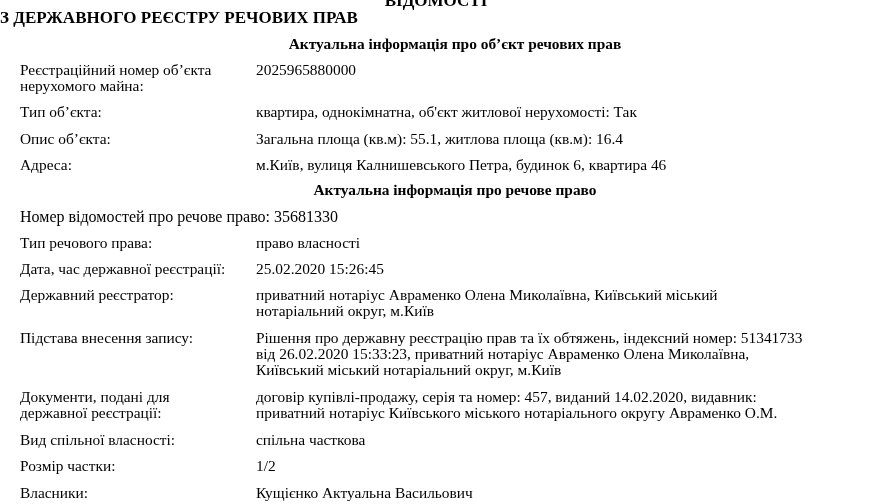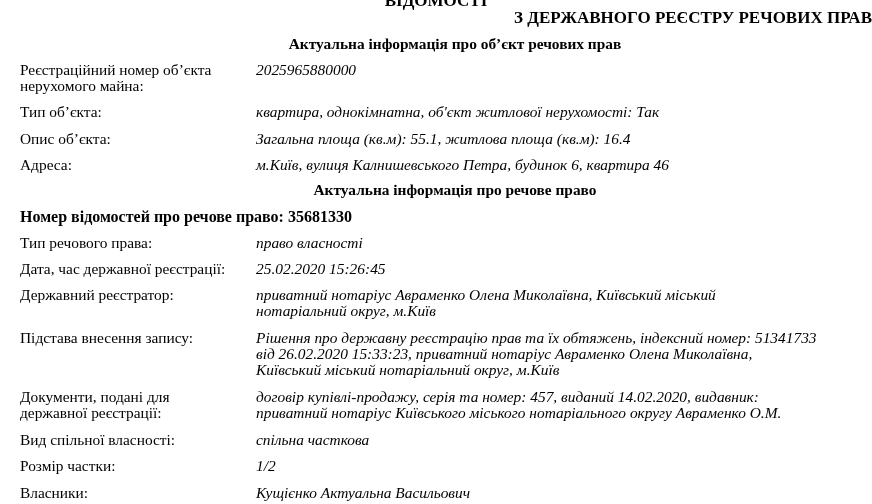--- a/index.html
+++ b/index.html
@@ -6,38 +6,38 @@
   body {
     width: 872px; height: 504px; overflow: hidden; position: relative;
     font-family: "Liberation Serif", "DejaVu Serif", serif;
     color: #000; font-size: 15.4px;
   }
   .title1 {
     position: absolute; left: 0; width: 872px; top: -8px; text-align: center;
     font-weight: bold; font-size: 17px; line-height: 17px;
   }
   .title2 {
-    position: absolute; left: 0; width: 872px; top: 8px; text-align: right;
+    position: absolute; left: 0; width: 872px; top: 8px; text-align: left;
     font-weight: bold; font-size: 17px; line-height: 19px;
   }
   .section {
     position: absolute; left: 0; width: 910px; text-align: center;
     font-weight: bold; font-size: 15.4px; line-height: 18px;
   }
   .bold-line {
-    position: absolute; left: 20px; font-weight: bold; font-size: 16px; line-height: 18px;
+    position: absolute; left: 20px; font-weight: normal; font-size: 16px; line-height: 18px;
   }
   .row { position: absolute; left: 0; width: 872px; }
   .lbl {
     position: absolute; left: 20px; width: 230px;
     line-height: 16px; white-space: pre-line;
   }
   .val {
     position: absolute; left: 256px; width: 610px;
-    line-height: 16px; white-space: pre-line; font-style: italic;
+    line-height: 16px; white-space: pre-line;
   }
 </style>
 </head>
 <body>
 
 <div class="title1">ВІДОМОСТІ</div>
 <div class="title2">З ДЕРЖАВНОГО РЕЄСТРУ РЕЧОВИХ ПРАВ</div>
 
 <div class="section" style="top:35px;">Актуальна інформація про об’єкт речових прав</div>
 

